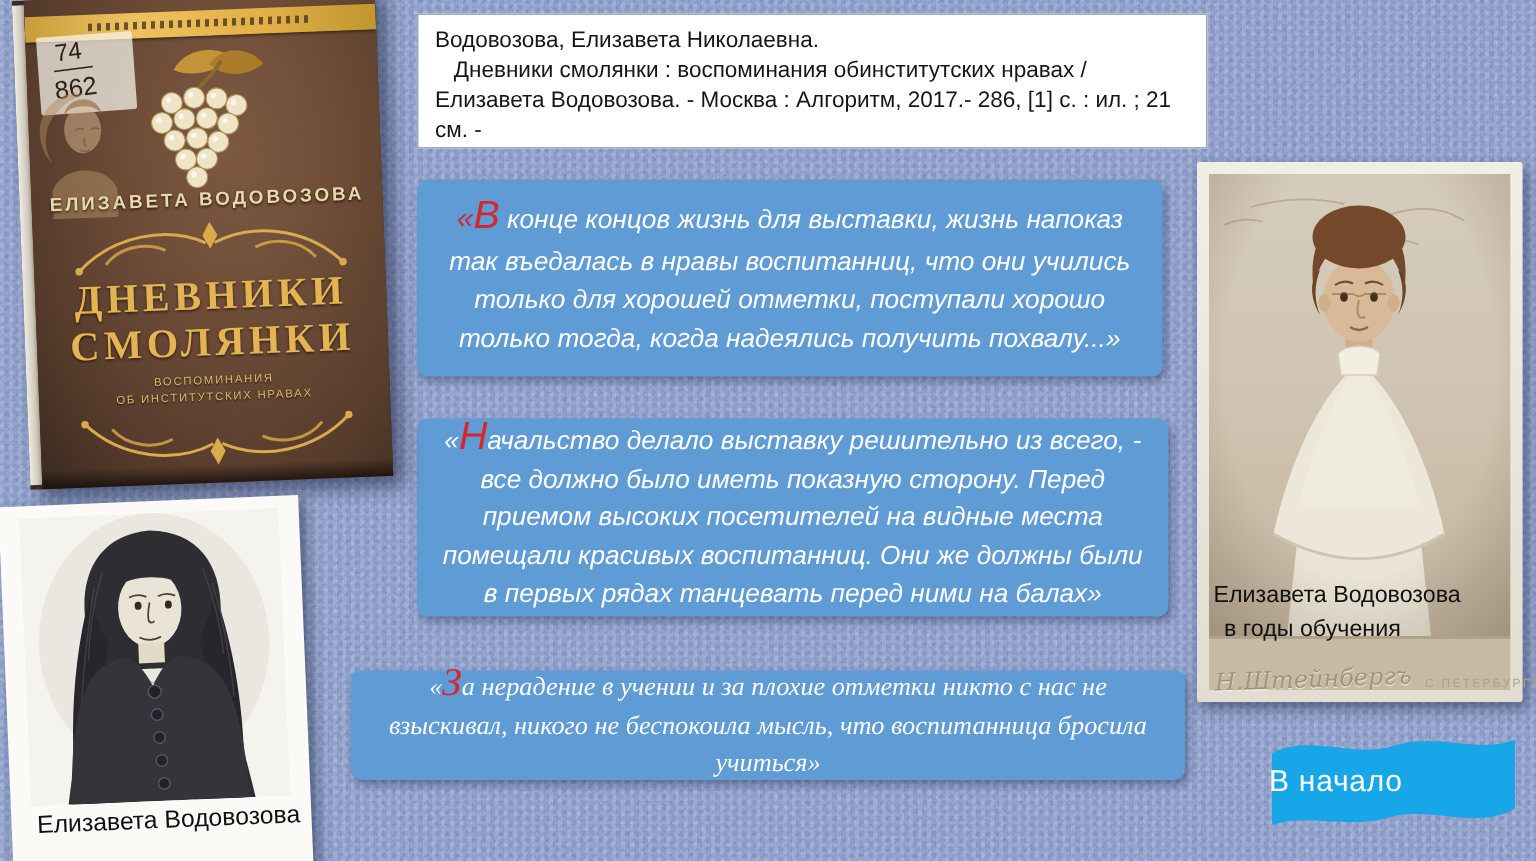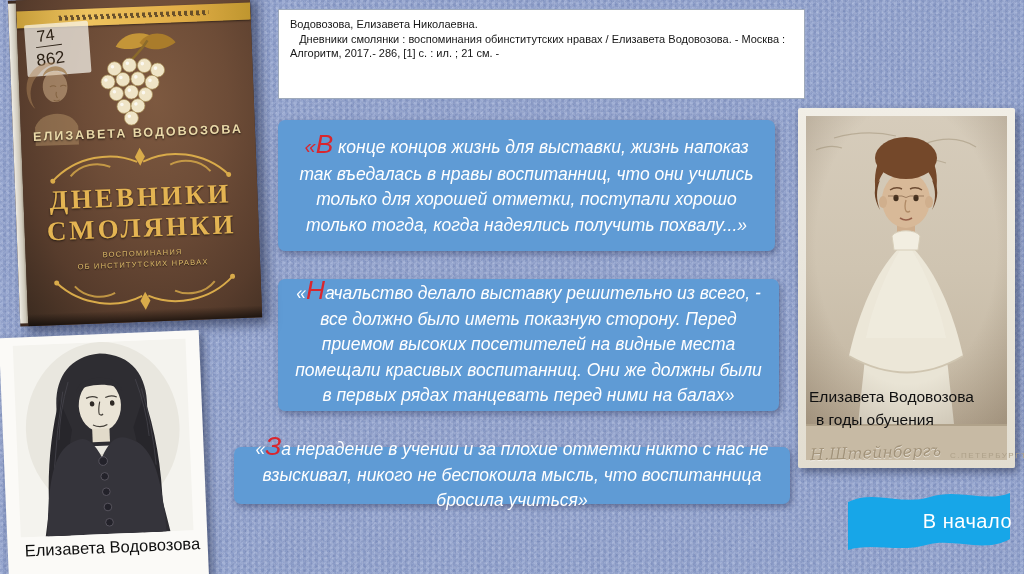--- a/index.html
+++ b/index.html
@@ -41,30 +41,30 @@
   .cover-subtitle{position:absolute;top:252px;left:0;right:0;text-align:center;
     color:#dcb968;font-size:7.5px;letter-spacing:1.2px;line-height:1.5;text-shadow:0 1px 1px rgba(0,0,0,.6);}
   .flourish{position:absolute;left:18px;right:18px;height:40px;}
   .flourish.top{top:148px;} .flourish.bottom{top:278px;transform:scaleY(-1);}
   .cover-bottom-shade{position:absolute;left:0;right:0;bottom:0;height:12px;
     background:linear-gradient(rgba(0,0,0,0),rgba(0,0,0,.6));}
 
   
   .cite{position:absolute;left:278px;top:9px;width:527px;height:90px;z-index:2;
     background:#ffffff;border:1px solid #9ea9ba;box-sizing:border-box;
-    padding:7px 11px;color:#161616;font-size:11px;line-height:1.34;white-space:pre-wrap;}
+    padding:7px 11px;color:#161616;font-size:15px;line-height:1.34;white-space:pre-wrap;}
 
   
   .quote{position:absolute;z-index:2;background:#5f9bd5;border-radius:7px;
     color:#ffffff;font-style:italic;display:flex;align-items:center;justify-content:center;
     text-align:center;box-shadow:2px 3px 6px rgba(22,32,70,.40);}
   .quote .txt{padding:8px 16px;font-size:17.5px;line-height:1.46;}
   .q1{left:278px;top:120px;width:497px;height:131px;}
   .q2{left:278px;top:279px;width:501px;height:132px;}
-  .q3{left:234px;top:447px;width:556px;height:57px;}
+  .q3{left:234px;top:447px;width:556px;height:73px;font-family:Liberation Serif, serif;}
   .initial{color:var(--accent_red,#d9262e);font-size:1.5em;line-height:0;}
   .open-red{color:var(--accent_red,#d9262e);font-size:1.15em;}
 
   
   .photo{position:absolute;left:798px;top:108px;width:217px;height:360px;z-index:3;
     background:linear-gradient(#f1eee6,#e2ddd0);box-shadow:3px 4px 9px rgba(20,28,55,.5);border-radius:2px;}
   .photo svg{position:absolute;left:8px;top:8px;}
   .photo-caption{position:absolute;left:11px;top:277px;color:#101010;font-style:normal;
     font-size:15.5px;line-height:1.5;z-index:4;}
   .photo-caption .l2{padding-left:7px;}
@@ -74,21 +74,21 @@
   .studio-city{font-size:8px;letter-spacing:1.5px;color:#ada089;white-space:nowrap;}
 
   
   .card{position:absolute;left:4px;top:334px;width:200px;height:250px;z-index:3;
     background:#fbfaf7;transform:rotate(-2.4deg);box-shadow:4px 4px 9px rgba(20,28,55,.5);}
   .card svg{position:absolute;left:10px;top:8px;}
   .card-caption{position:absolute;left:17px;top:204px;color:#101010;font-size:16.5px;}
 
   
   .nav{position:absolute;left:846px;top:486px;width:166px;height:72px;z-index:4;cursor:pointer;}
-  .nav-label{position:absolute;left:0;right:0;top:24px;text-align:right;color:#ffffff;
+  .nav-label{position:absolute;left:0;right:0;top:24px;text-align:left;color:#ffffff;
     font-size:20px;letter-spacing:.5px;}
 </style>
 </head>
 <body>
 
 <div id="slide">
 
   <svg class="noise" width="1024" height="574" aria-hidden="true">
     <defs>
       <filter id="denim" x="0" y="0" width="100%" height="100%">

